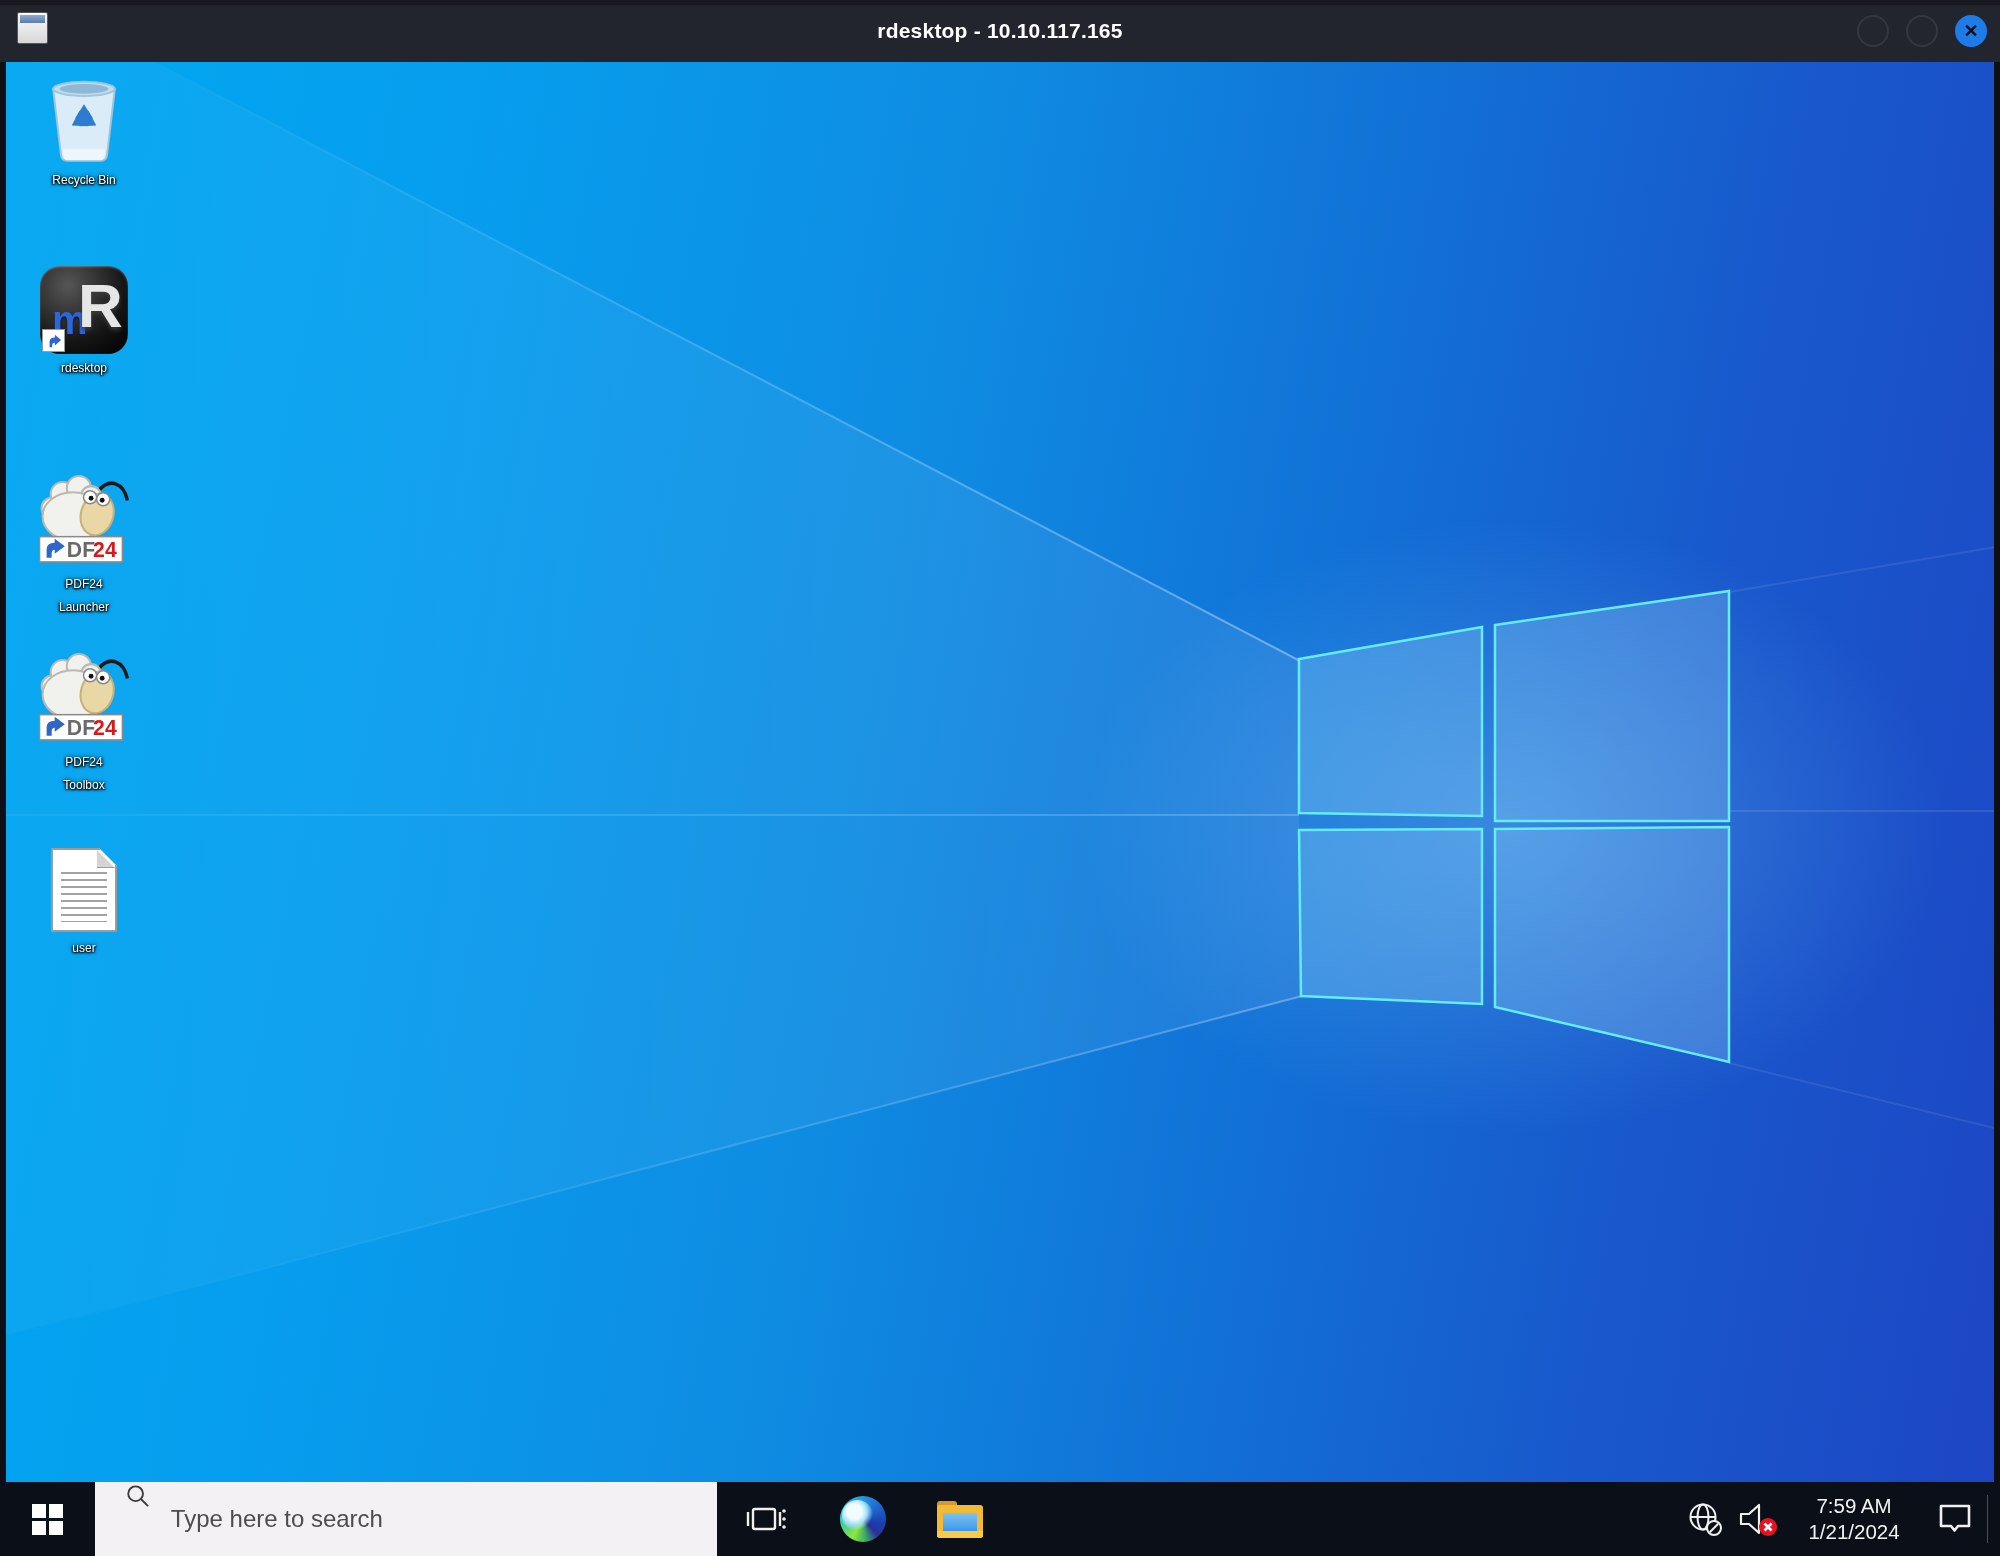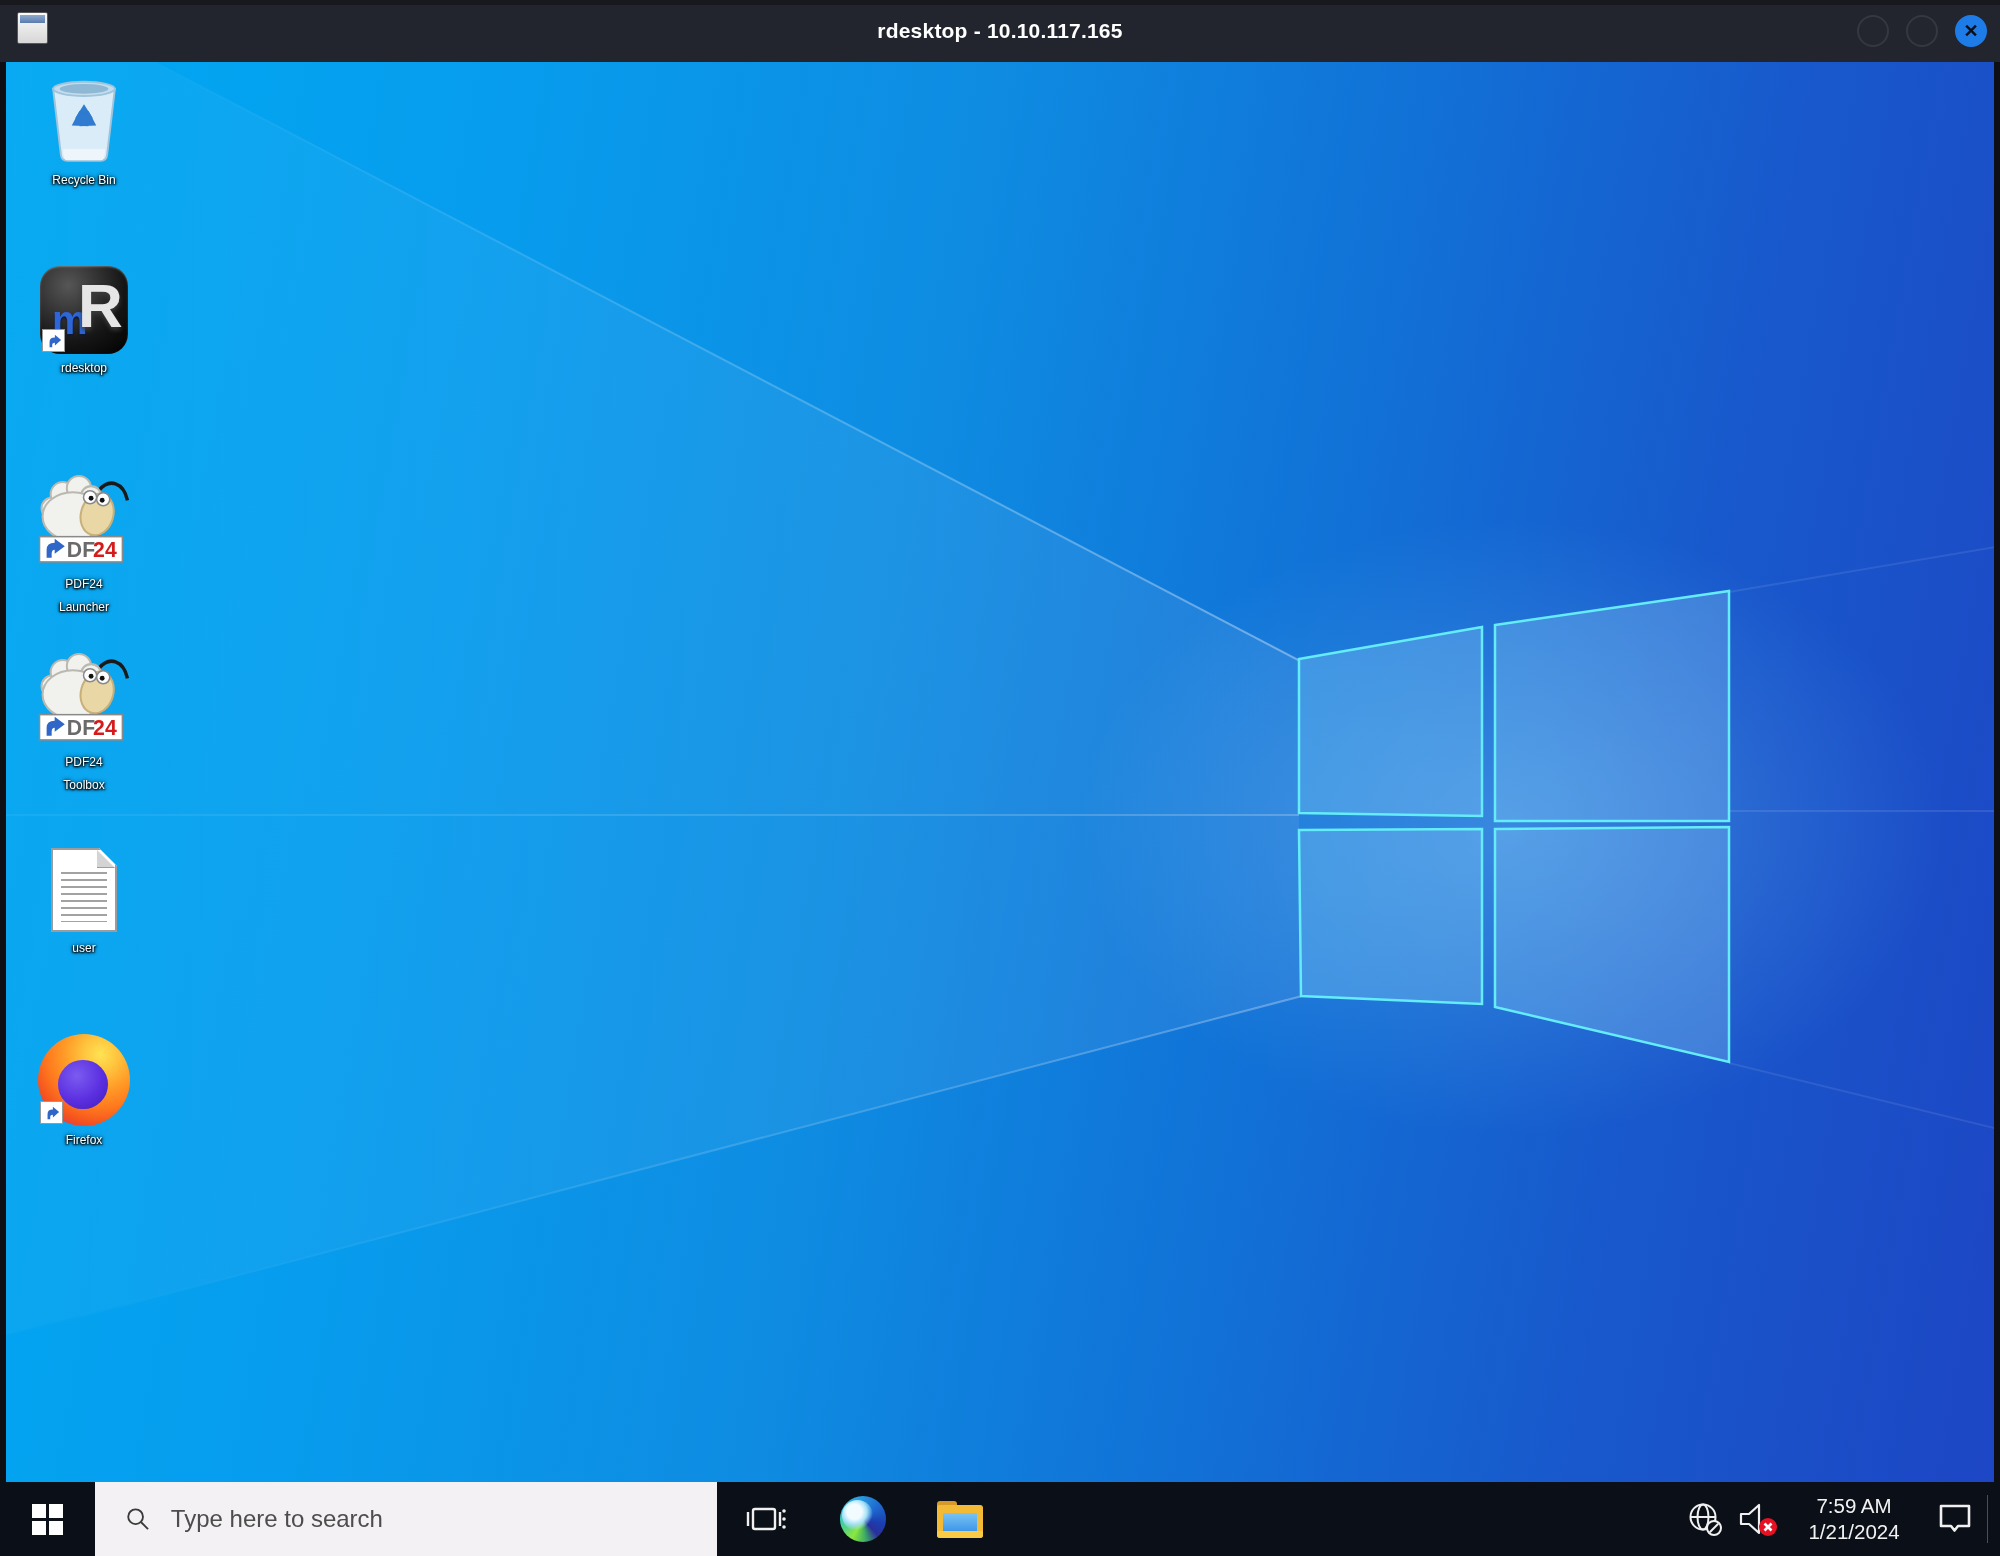--- a/index.html
+++ b/index.html
@@ -69,21 +69,21 @@
     background:radial-gradient(circle at 68% 22%, #ffe352 0%, #ffc43e 18%, #ff9b27 38%, #ff7a1e 56%, #f4511e 74%, #d6306e 89%, #b0229a 100%); }
   .ff-circle::after { content:''; position:absolute; left:22%; top:28%; width:54%; height:54%;
     border-radius:50%; background:radial-gradient(circle at 38% 32%, #7b5bf0, #5b2fe0 55%, #3f1cb8); }
 
   
   .taskbar { position:absolute; left:0; right:0; bottom:0; height:74px; background:#0b0f17;
     display:flex; align-items:stretch; }
   .tb-start { width:95px; display:flex; align-items:center; justify-content:center; }
   .flag { width:31px; height:31px; display:grid; grid-template-columns:1fr 1fr; grid-template-rows:1fr 1fr; gap:3px; }
   .flag div { background:#fff; }
-  .tb-search { width:622px; background:#f4f1f4; display:flex; align-items:center; padding-left:30px; gap:20px; }
+  .tb-search { width:622px; background:#f4f1f4; display:flex; padding-left:30px; gap:20px; }
   .tb-search input { border:none; outline:none; background:transparent; font-size:24px; color:#222;
     width:100%; font-family:"Liberation Sans",sans-serif; }
   .tb-search input::placeholder { color:#4d4d4d; opacity:1; }
   .tb-btn-sq { width:97px; display:flex; align-items:center; justify-content:center; }
   .edge-circle { position:relative; width:46px; height:46px; border-radius:50%; overflow:hidden;
     background:conic-gradient(from 210deg, #8ce83e 0%, #4fd08a 10%, #2fc4d8 22%, #2a9fe0 38%, #1e6ad0 55%, #1a3fb0 70%, #2a2f9c 80%, #3fae62 90%, #8ce83e 100%); }
   .edge-circle::after { content:''; position:absolute; left:5%; top:9%; width:68%; height:68%; border-radius:50%;
     background:radial-gradient(circle at 40% 38%, #f2fbff 0 28%, #a8e2f8 46%, rgba(168,226,248,0) 70%); }
   .folder { position:relative; width:46px; height:37px; }
   .folder-tab { position:absolute; left:0; top:0; width:20px; height:9px; background:#d7992a; border-radius:3px 3px 0 0; }
@@ -226,31 +226,20 @@
     <div class="desktop-icon" style="top:784px;">
       <div class="icon-art" style="height:88px;">
         <div class="doc">
           <div class="doc-fold"></div>
           <div class="doc-lines"></div>
         </div>
       </div>
       <div class="icon-label">user</div>
     </div>
 
-    <div class="desktop-icon" style="top:972px;">
-      <div class="icon-art">
-        <div class="ff-circle"></div>
-        <div class="shortcut-badge">
-          <svg width="16" height="16" viewBox="0 0 18 18">
-              <path d="M4 16 L4 10 Q4 5 10 5 L10 2 L17 8 L10 14 L10 11 Q7 11 7 13 L7 16 Z" fill="#2f66c8"></path>
-            </svg>
-        </div>
-      </div>
-      <div class="icon-label">Firefox</div>
-    </div>
   </div>
 
   <div class="taskbar">
     <div class="tb-start">
       <div class="flag">
           <div></div>
           <div></div>
           <div></div>
           <div></div>
         </div>

